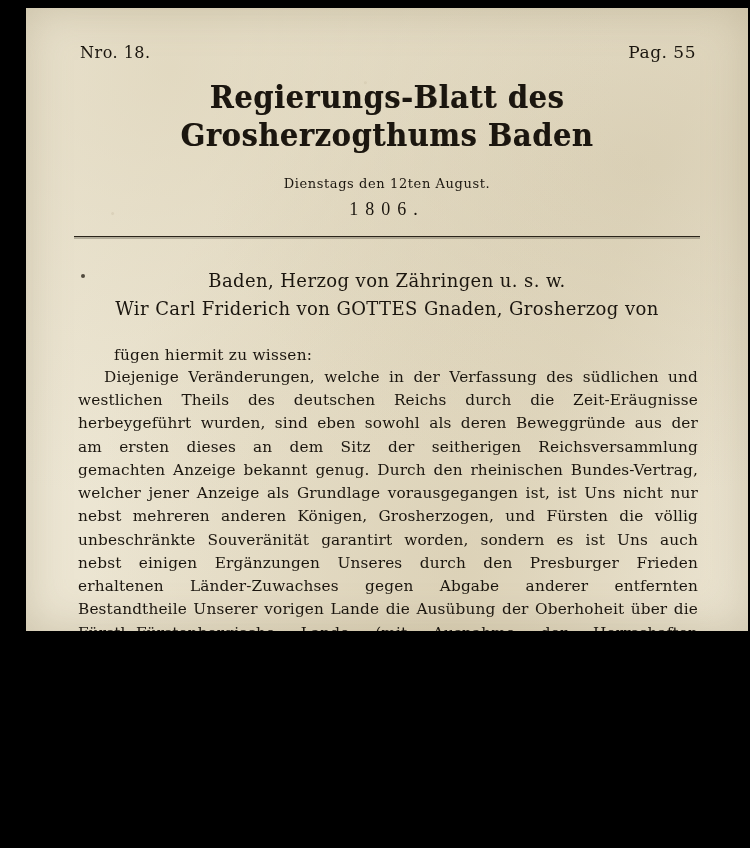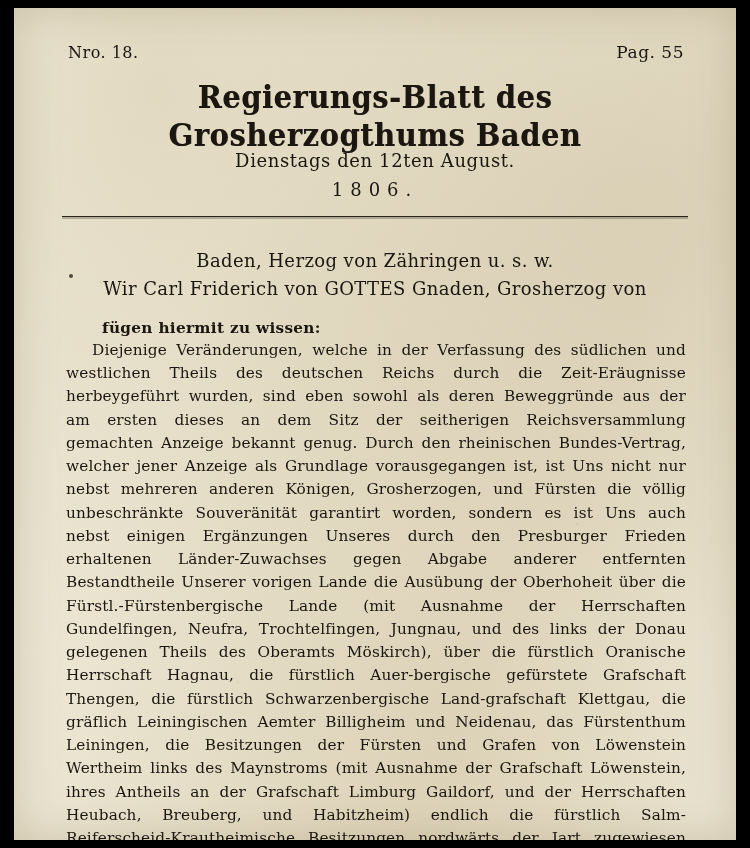--- a/index.html
+++ b/index.html
@@ -9,24 +9,24 @@
   }
   body {
     width: 750px;
     height: 848px;
     overflow: hidden;
     font-family: "DejaVu Serif", serif;
   }
 
   .page {
     position: absolute;
-    left: 14px;
+    left: 26px;
     top: 8px;
     width: 722px;
-    height: 832px;
+    height: 623px;
     background: #efe9d8;
     background-image:
       radial-gradient(ellipse at 20% 10%, rgba(216,205,176,0.55) 0%, rgba(216,205,176,0) 55%),
       radial-gradient(ellipse at 85% 25%, rgba(205,193,163,0.5) 0%, rgba(205,193,163,0) 50%),
       radial-gradient(ellipse at 60% 90%, rgba(212,200,170,0.55) 0%, rgba(212,200,170,0) 60%),
       linear-gradient(115deg, #f1ecdc 0%, #eae3cf 40%, #e6dec8 70%, #efe9d8 100%);
     box-shadow: inset 0 0 44px rgba(150,135,100,0.35);
     overflow: hidden;
   }
 
@@ -72,29 +72,30 @@
     font-weight: bold;
     font-size: 29px;
     letter-spacing: 0.5px;
     transform: scaleY(1.12);
     transform-origin: center top;
     text-shadow: 0.4px 0 0 rgba(27,22,15,0.55);
   }
 
   .subtitle {
     text-align: center;
-    margin-top: 4px;
-    font-size: 18px;
+    margin-top: 30px;
+    font-size: 13px;
     letter-spacing: 0.6px;
   }
   .year {
     text-align: center;
     margin-top: 8px;
     font-size: 18px;
     letter-spacing: 7px;
+    font-family: Liberation Serif, serif;
   }
   .privilegio {
     text-align: center;
     margin-top: 13px;
     font-size: 17px;
     letter-spacing: 0.6px;
   }
 
   .rule {
     margin: 16px 2px 0 2px;
@@ -108,25 +109,24 @@
     margin-top: 30px;
     text-align: center;
     font-size: 18px;
     line-height: 1.55;
     letter-spacing: 0.4px;
     padding: 0 4px;
   }
 
   
   .lead {
-    margin-top: 16px;
+    margin-top: 23px;
     font-size: 15.3px;
     letter-spacing: 0.3px;
     text-indent: 42px;
-    font-weight: bold;
   }
   .body-text {
     margin-top: 2px;
     font-size: 15.3px;
     line-height: 1.52;
     text-align: justify;
     text-indent: 26px;
     letter-spacing: 0.15px;
     word-spacing: 1.2px;
     padding: 0 4px 0 6px;

